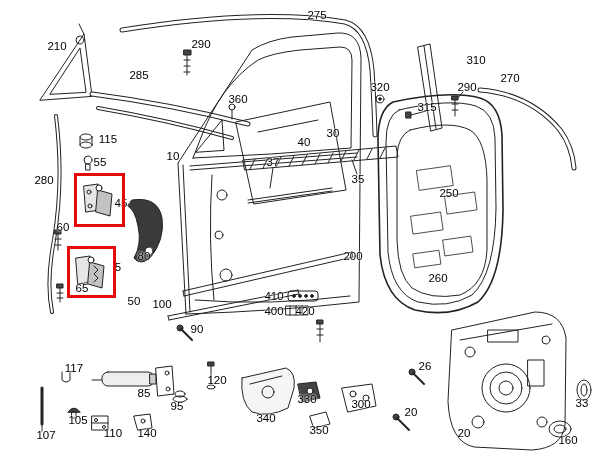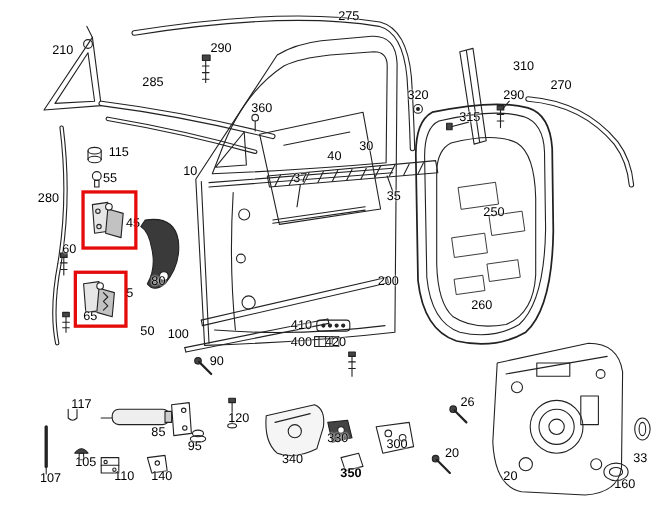--- a/index.html
+++ b/index.html
@@ -348,26 +348,26 @@
     <span class="part-label" style="left: 274px; top: 297px;">410</span>
     <span class="part-label" style="left: 274px; top: 312px;">400</span>
     <span class="part-label" style="left: 197px; top: 330px;">90</span>
     <span class="part-label" style="left: 305px; top: 312px;">420</span>
     <span class="part-label" style="left: 74px; top: 369px;">117</span>
     <span class="part-label" style="left: 425px; top: 367px;">26</span>
     <span class="part-label" style="left: 217px; top: 381px;">120</span>
     <span class="part-label" style="left: 361px; top: 393px; margin-top: 12px;">300</span>
     <span class="part-label" style="left: 144px; top: 394px;">85</span>
     <span class="part-label" style="left: 307px; top: 400px;">330</span>
-    <span class="part-label" style="left: 582px; top: 404px; margin-top: 14px;">33</span>
+    <span class="part-label" style="left: 582px; top: 404px;">33</span>
     <span class="part-label" style="left: 177px; top: 407px;">95</span>
     <span class="part-label" style="left: 411px; top: 413px;">20</span>
     <span class="part-label" style="left: 266px; top: 419px;">340</span>
     <span class="part-label" style="left: 78px; top: 421px;">105</span>
-    <span class="part-label" style="left: 319px; top: 431px; font-weight: bold;">350</span>
+    <span class="part-label" style="left: 319px; top: 431px;">350</span>
     <span class="part-label" style="left: 101px; top: 434px; margin-left: 12px;">110</span>
     <span class="part-label" style="left: 147px; top: 434px;">140</span>
     <span class="part-label" style="left: 46px; top: 436px;">107</span>
     <span class="part-label" style="left: 464px; top: 434px;">20</span>
     <span class="part-label" style="left: 568px; top: 441px;">160</span>
     <div class="highlight-box" style="left: 74px; top: 173px; width: 51px; height: 54px; border-color: rgb(229, 11, 11);"></div>
     <div class="highlight-box" style="left: 67px; top: 246px; width: 49px; height: 52px; border-color: rgb(229, 11, 11);"></div>
   </div>
 
 </body></html>

